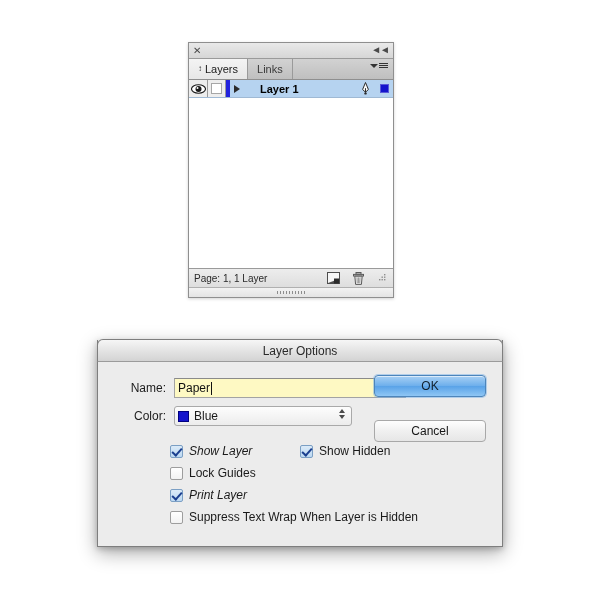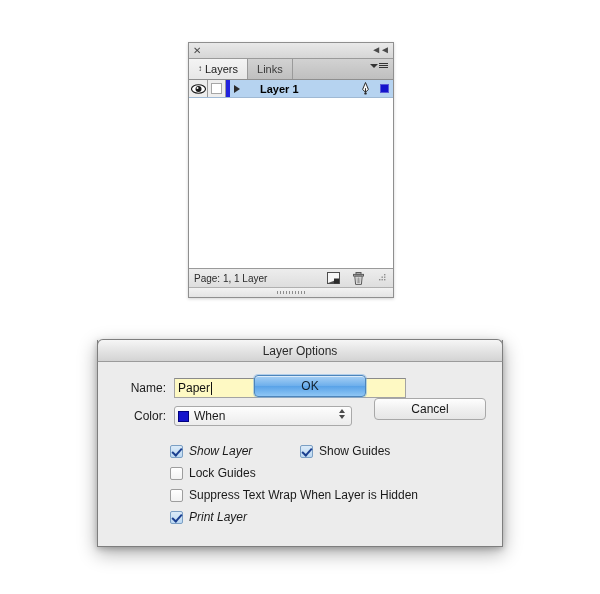--- a/index.html
+++ b/index.html
@@ -339,22 +339,22 @@
     border-left: 3px solid transparent;
     border-right: 3px solid transparent;
     border-top: 4px solid #4a4a4a;
   }
 
   .dlg-buttons {
     position: absolute;
     right: 16px;
     top: 35px;
     display: flex;
-    flex-direction: row;
-    gap: 8px;
+    flex-direction: column;
+    gap: 0;
   }
   .btn {
     width: 112px;
     height: 22px;
     border-radius: 4px;
     font-size: 12px;
     display: flex;
     align-items: center;
     justify-content: center;
     box-sizing: border-box;
@@ -532,57 +532,57 @@
       <div class="name-input" placeholder="Layer name">
         <span>Paper</span>
           <span class="caret"></span>
       </div>
     </div>
 
     <div class="form-row">
       <span class="form-label">Color:</span>
       <div class="color-select">
         <span class="color-chip"></span>
-        <span>When</span>
+        <span>Blue</span>
         <span class="stepper">
           <span class="up"></span>
             <span class="down"></span>
         </span>
       </div>
     </div>
 
     <div class="checks">
       <div class="check-line">
         <span class="check-item col1">
           <span class="cbox checked"></span>
           <span>Show Layer</span>
         </span>
         <span class="check-item">
           <span class="cbox checked"></span>
-          <span>Show Guides</span>
+          <span>Show Hidden</span>
         </span>
       </div>
       <div class="check-line">
         <span class="check-item">
           <span class="cbox"></span>
           <span>Lock Guides</span>
         </span>
       </div>
       <div class="check-line">
+        <span class="check-item col1">
+          <span class="cbox checked"></span>
+          <span>Print Layer</span>
+        </span>
+      </div>
+      <div class="check-line">
         <span class="check-item">
           <span class="cbox"></span>
           <span>Suppress Text Wrap When Layer is Hidden</span>
         </span>
       </div>
-      <div class="check-line">
-        <span class="check-item col1">
-          <span class="cbox checked"></span>
-          <span>Print Layer</span>
-        </span>
-      </div>
     </div>
   </div>
 
   <div class="dlg-buttons">
     <div class="btn btn-default">OK</div>
     <div class="btn btn-normal">Cancel</div>
   </div>
 </div>
 
 </body></html>

